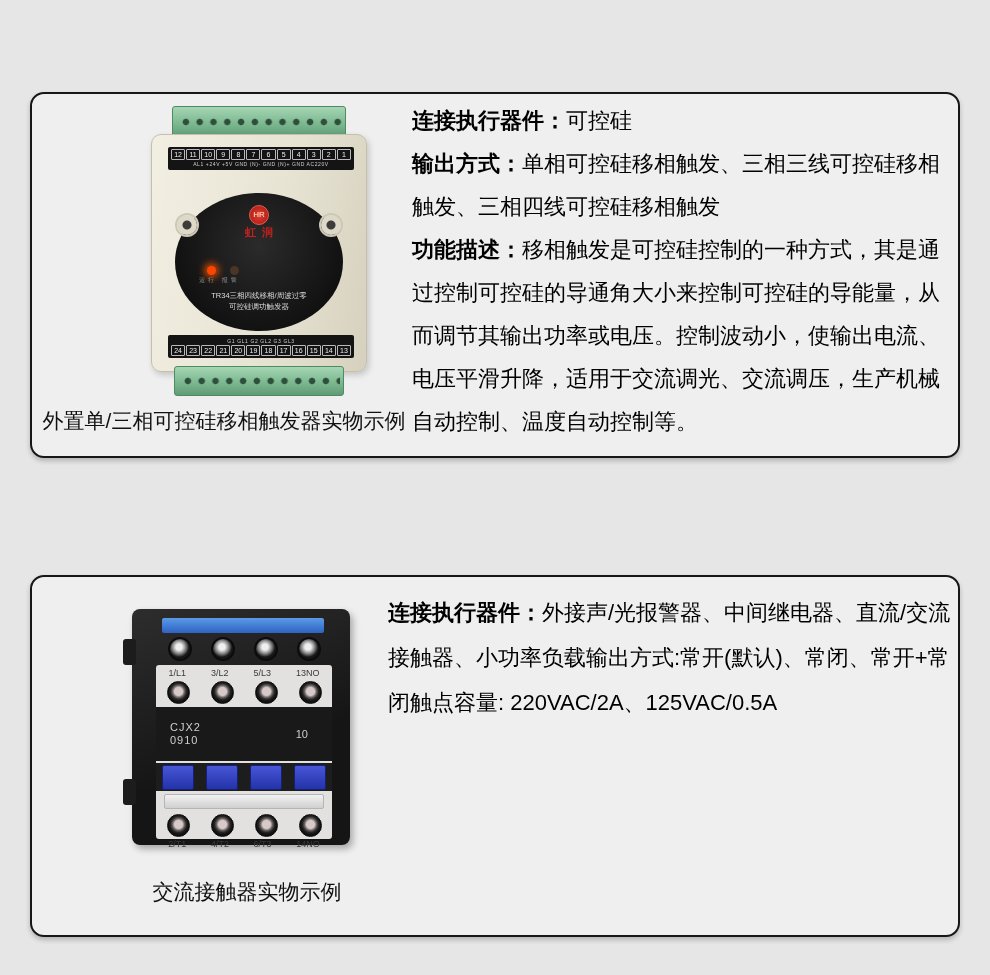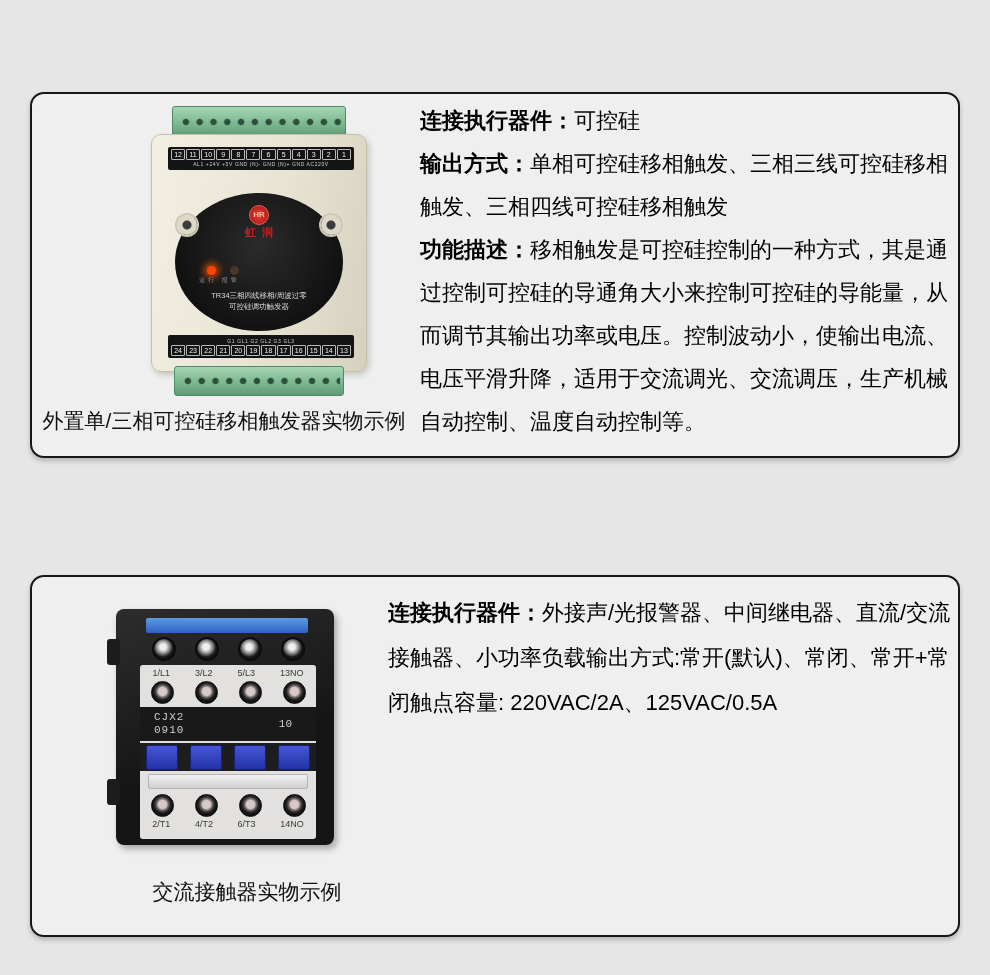--- a/index.html
+++ b/index.html
@@ -14,21 +14,21 @@
   
   .card{position:absolute;left:30px;width:926px;background:#efefef;border:2px solid #171717;
         border-radius:14px;box-shadow:0 3px 5px rgba(0,0,0,.22);}
   .card1{top:92px;height:362px;}
   .card2{top:575px;height:358px;}
 
   
   .copy{position:absolute;font-size:22px;color:#000;}
   .copy p{margin:0;}
   .copy b{font-weight:bold;}
-  .copy1{left:388px;top:5px;width:548px;line-height:43px;}
+  .copy1{left:380px;top:5px;width:548px;line-height:43px;}
   .copy2{left:356px;top:13px;width:568px;line-height:45px;}
 
   .caption{position:absolute;text-align:center;font-size:21px;color:#111;}
   .cap1{left:4px;top:313px;width:376px;}
   .cap2{left:45px;top:301px;width:340px;}
 
   
   .product1{position:absolute;left:80px;top:6px;width:290px;height:300px;}
   .d1-terminal{position:absolute;background:linear-gradient(#a5d6b4,#7cb890 55%,#5f9c76);
                border:1px solid #4e8a63;border-radius:3px;}
@@ -63,39 +63,39 @@
   .d1-leds{position:absolute;left:32px;top:68px;}
   .led{display:inline-block;width:9px;height:9px;border-radius:50%;margin-right:14px;}
   .led-on{background:#ff4400;box-shadow:0 0 7px 3px rgba(255,90,0,.75);}
   .led-off{background:#4a3526;}
   .d1-ledlabels{position:absolute;left:24px;top:83px;color:#8f8f8f;font-size:6px;letter-spacing:3px;}
   .d1-ptext{position:absolute;left:0;right:0;top:97px;text-align:center;color:#ddd;
             font-size:7.5px;line-height:11px;}
   .d1-ptext span{display:block;white-space:nowrap;}
 
   
-  .product2{position:absolute;left:56px;top:26px;width:280px;height:252px;}
+  .product2{position:absolute;left:72px;top:26px;width:280px;height:252px;}
   .d2-body{position:absolute;left:28px;top:6px;width:218px;height:236px;border-radius:8px;
            background:linear-gradient(160deg,#2d2d2d,#151515 60%);box-shadow:3px 4px 7px rgba(0,0,0,.3);}
   .d2-ear{position:absolute;left:-9px;width:13px;height:26px;background:#1c1c1c;border-radius:3px;}
   .d2-ear-t{top:30px;} .d2-ear-b{top:170px;}
   .d2-blue-strip{position:absolute;left:30px;right:26px;top:9px;height:15px;border-radius:2px;
                  background:linear-gradient(#5b9be6,#2f62c4);}
   .d2-screwrow-top{position:absolute;left:26px;right:20px;top:28px;display:flex;justify-content:space-around;}
   .screw-dark{width:20px;height:20px;border-radius:50%;border:2px solid #0c0c0c;
       background:radial-gradient(circle at 45% 40%,#efefef 0 3px,#9a9a9a 6px,#3a3a3a 9px,#171717 10px);}
   .d2-face{position:absolute;left:24px;right:18px;top:56px;height:172px;background:#e2e1df;
            border-radius:3px;padding-top:2px;}
   .d2-labels{display:flex;justify-content:space-around;font-size:9px;color:#3a3a3a;
              height:12px;align-items:center;}
   .d2-screws{display:flex;justify-content:space-around;height:26px;align-items:center;}
   .screw2{width:21px;height:21px;border-radius:50%;border:1px solid #0a0a0a;
       background:radial-gradient(circle at 50% 45%,#d8c9c9 0 4px,#6c6464 6px,#262626 8px,#111 10px);}
-  .d2-band{height:34px;background:#191919;display:flex;align-items:center;
-           justify-content:space-between;padding:0 14px;margin:2px 0;font-family:Liberation Mono, monospace;}
+  .d2-band{height:54px;background:#191919;display:flex;align-items:center;
+           justify-content:space-between;padding:0 14px;margin:2px 0;}
   .d2-model{color:#cfcfcf;font-size:11px;line-height:13px;letter-spacing:1px;}
   .d2-model span{display:block;}
   .d2-aux{color:#cfcfcf;font-size:11px;margin-right:10px;}
   .d2-bluerow{height:28px;background:#1d1d1d;display:flex;justify-content:space-around;align-items:center;}
   .bluesq{width:30px;height:23px;background:linear-gradient(#4656d6,#2433a8);
           border:1px solid #14207a;border-radius:2px;}
   .d2-bar{height:13px;background:linear-gradient(#f2f2f2,#cfcfcf);margin:3px 8px;
           border:1px solid #b5b5b5;border-radius:2px;}
 </style>
 </head>

